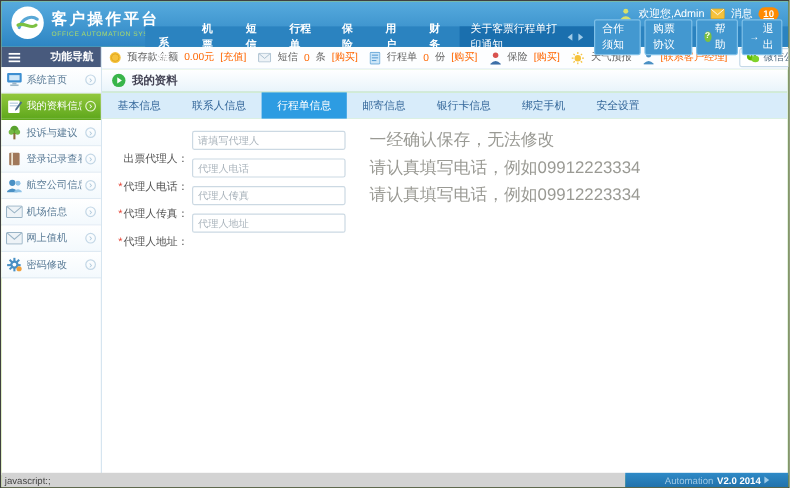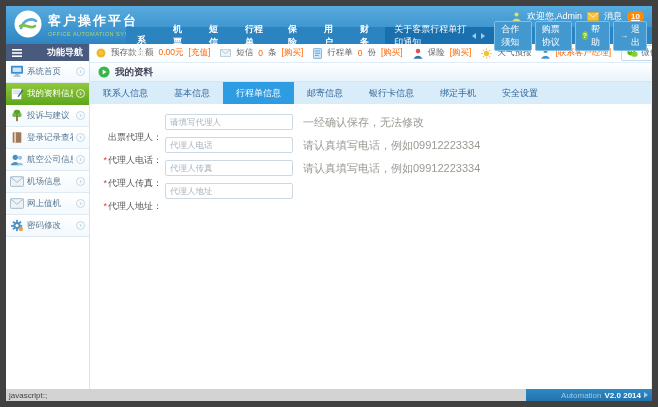--- a/index.html
+++ b/index.html
@@ -1,18 +1,18 @@
 <!DOCTYPE html>
 <html><head>
 <meta charset="utf-8">
 <style>
   * { margin:0; padding:0; box-sizing:border-box; }
   body { background:#9aa0a6; font-family:"Liberation Sans",sans-serif; }
   .page { position:relative; width:658px; height:407px; background:#bef264; overflow:hidden;
-          font-size:9px; color:#555; margin:0 auto; border:6px solid #404040; }
+          font-size:9px; color:#555; margin:0 auto; border:1px solid #404040; }
 
   
   .topbar { position:relative; height:38px; background:linear-gradient(#57abde,#2d85c3); }
   .logo { position:absolute; left:7px; top:3px; display:flex; align-items:center; gap:5px; }
   .logo-text .t1 { color:#fff; font-size:13px; font-weight:bold; letter-spacing:2px; }
   .logo-text .t2 { color:#a8d96c; font-size:5.5px; letter-spacing:.5px; margin-top:1px; }
   .topbar-right { position:absolute; right:8px; top:4px; display:flex; align-items:center; gap:5px; color:#fff; }
   .badge { background:#ff8a00; color:#fff; border-radius:7px; padding:0 4px; font-weight:bold; font-size:8px; line-height:11px;text-decoration:underline; }
 
   .navrow { position:absolute; left:120px; right:0; bottom:0; height:17px; display:flex; align-items:stretch; background:#2b83c0; }
@@ -58,26 +58,26 @@
   .panel-title { font-weight:bold; color:#445; font-size:9.5px; }
   .tabbar { height:22px; background:#d8ecfa; display:flex; align-items:stretch; }
   .tab { display:flex; align-items:center; padding:0 13px; color:#34679a; cursor:pointer; }
   .tab.active { background:#2d9ce2; color:#fff; }
   .form-area { flex:1; background:#fff; padding-top:10px; }
   .form-row { display:flex; align-items:center; margin-bottom:7px; height:16px; }
   .flabel-wrap { width:72px; text-align:right; color:#555; flex:none;margin-top:30px; }
   .req { color:#e53b2c; margin-right:1px; }
   .finput { width:128px; height:16px; border:1px solid #ccd9e3; border-radius:2px; margin-left:3px; padding:0 4px; font-size:8.5px; color:#333; font-family:"Liberation Sans",sans-serif; }
   .finput::placeholder { color:#aab4bc; }
-  .fhint { margin-left:10px; color:#9a9a94; font-size:11px; }
+  .fhint { margin-left:20px; color:#9a9a94; font-size:14px; }
 
   
   .statusbar { position:absolute; left:0; right:0; bottom:0; height:12px; display:flex; font-size:8px; }
   .status-left { width:520px; background:#d3d3d3; color:#444; display:flex; align-items:center; padding:0 3px; }
-  .status-right { flex:1; background:linear-gradient(#2e8ac7,#2272ab); display:flex; align-items:center; justify-content:flex-end; gap:3px; padding:0 4px; }
+  .status-right { flex:1; background:linear-gradient(#2e8ac7,#2272ab); display:flex; align-items:center; justify-content:flex-end; gap:3px; padding:0 16px; }
   .status-app { color:#9fc8e4; }
   .status-ver { color:#fff; font-weight:bold; }
 </style>
 </head>
 <body>
 
 <div class="page">
 
   <div class="topbar">
     <div class="logo">
@@ -316,22 +316,22 @@
       <div class="panel">
         <div class="panel-header">
           <svg class="ico" width="12" height="12" viewBox="0 0 14 14">
             <circle cx="7" cy="7" r="6.5" fill="#39b54a"></circle>
               <polygon points="5.5,4 10,7 5.5,10" fill="#fff"></polygon>
           </svg>
           <span class="panel-title">我的资料</span>
         </div>
 
         <div class="tabbar">
+          <div class="tab">基本信息</div>
           <div class="tab">联系人信息</div>
-          <div class="tab">基本信息</div>
           <div class="tab active">行程单信息</div>
           <div class="tab">邮寄信息</div>
           <div class="tab">银行卡信息</div>
           <div class="tab">绑定手机</div>
           <div class="tab">安全设置</div>
         </div>
 
         <div class="form-area">
           <div class="form-row">
             <span class="flabel-wrap"><span class="req"></span><span>出票代理人：</span></span>

